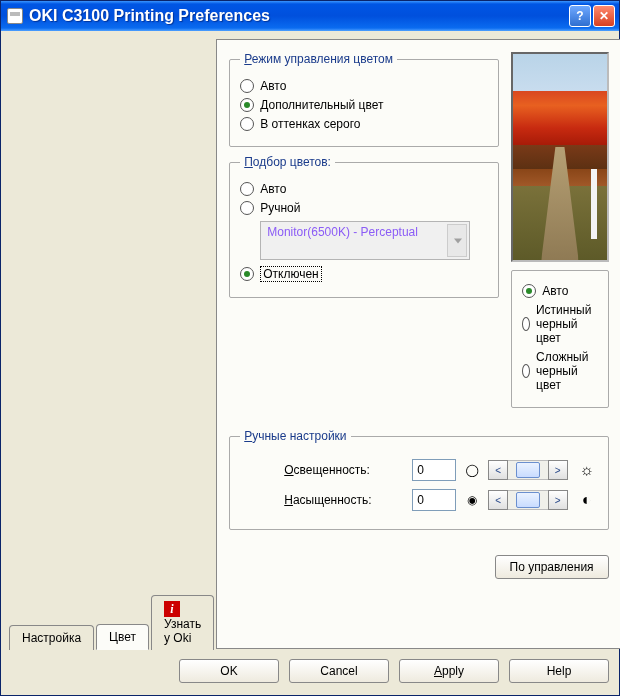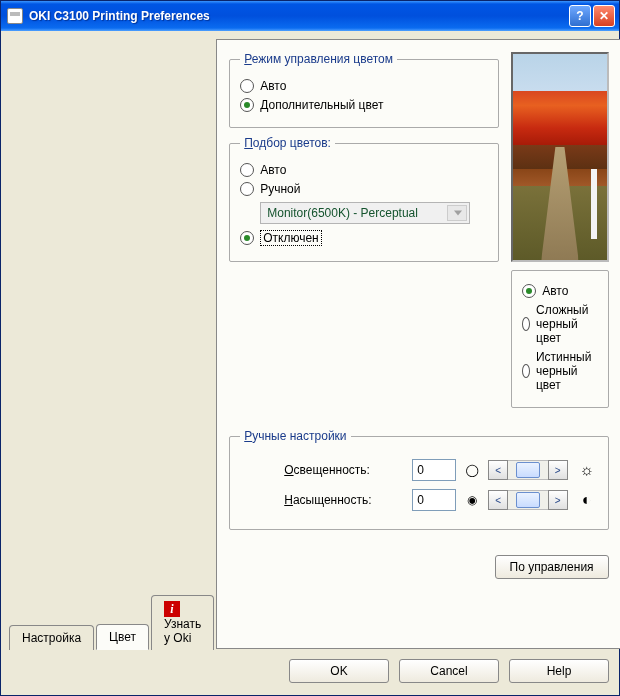--- a/index.html
+++ b/index.html
@@ -36,21 +36,21 @@
     border-radius: 2px;
     position: relative;
   }
   .titlebar .printer-icon::before {
     content:"";
     position:absolute; top:3px; left:2px; right:2px; height:4px;
     background:#bbb;
   }
   .titlebar .title-text {
     font-weight: bold;
-    font-size: 12px;
+    font-size: 16px;
     flex: 1;
     text-shadow: 1px 1px 1px #003399;
   }
   .titlebar .tbtn {
     width: 22px; height: 22px;
     margin-left: 2px;
     border: 1px solid #fff;
     border-radius: 3px;
     display: flex;
     align-items: center;
@@ -167,22 +167,22 @@
   }
   .radio-label { cursor: pointer; }
   .dotted-focus {
     border: 1px dotted #000;
     padding: 0 2px;
   }
 
   .select-disabled {
     border: 1px solid #b4b4b4;
     background: #f0f0f0;
-    color: #14532d;
-    padding: 3px 22px 3px 6px;
+    color: #8b5cf6;
+    padding: 3px 22px 20px 6px;
     width: 210px;
     margin: 6px 0 6px 20px;
     position: relative;
   }
   .select-disabled::after {
     content:"";
     position:absolute; right:2px; top:2px; bottom:2px; width:18px;
     background:#e8e8e8;
     border:1px solid #ccc;
   }
@@ -336,20 +336,24 @@
           <fieldset class="group">
             <legend><span class="ul">Р</span><span>ежим управления цветом</span></legend>
             <div class="radio-row">
               <span class="radio"></span>
               <span class="radio-label">Авто</span>
             </div>
             <div class="radio-row">
               <span class="radio checked"></span>
               <span class="radio-label">Дополнительный цвет</span>
             </div>
+            <div class="radio-row">
+              <span class="radio"></span>
+              <span class="radio-label">В оттенках серого</span>
+            </div>
           </fieldset>
 
           <fieldset class="group">
             <legend><span class="ul">П</span><span>одбор цветов:</span></legend>
             <div class="radio-row">
               <span class="radio"></span>
               <span class="radio-label">Авто</span>
             </div>
             <div class="radio-row">
               <span class="radio"></span>
@@ -370,25 +374,25 @@
         <div class="col-right">
           <div class="preview"></div>
 
           <fieldset class="group">
             <div class="radio-row">
               <span class="radio checked"></span>
               <span class="radio-label">Авто</span>
             </div>
             <div class="radio-row">
               <span class="radio"></span>
+              <span class="radio-label">Истинный черный цвет</span>
+            </div>
+            <div class="radio-row">
+              <span class="radio"></span>
               <span class="radio-label">Сложный черный цвет</span>
-            </div>
-            <div class="radio-row">
-              <span class="radio"></span>
-              <span class="radio-label">Истинный черный цвет</span>
             </div>
           </fieldset>
         </div>
       </div>
 
       <fieldset class="group manual-group">
         <legend><span class="ul">Р</span><span>учные настройки</span></legend>
 
         <div class="mrow">
           <span class="mlabel"><span class="ul">О</span><span>свещенность:</span></span>
@@ -430,16 +434,17 @@
       <div class="default-row">
         <span class="btn">По управления</span>
       </div>
 
     </div>
   </div>
 
   <div class="bottom-buttons">
     <span class="btn">OK</span>
     <span class="btn">Cancel</span>
+    <span class="btn"><span class="ul">A</span><span>pply</span></span>
     <span class="btn">Help</span>
   </div>
 
 </div>
 
 </body></html>

